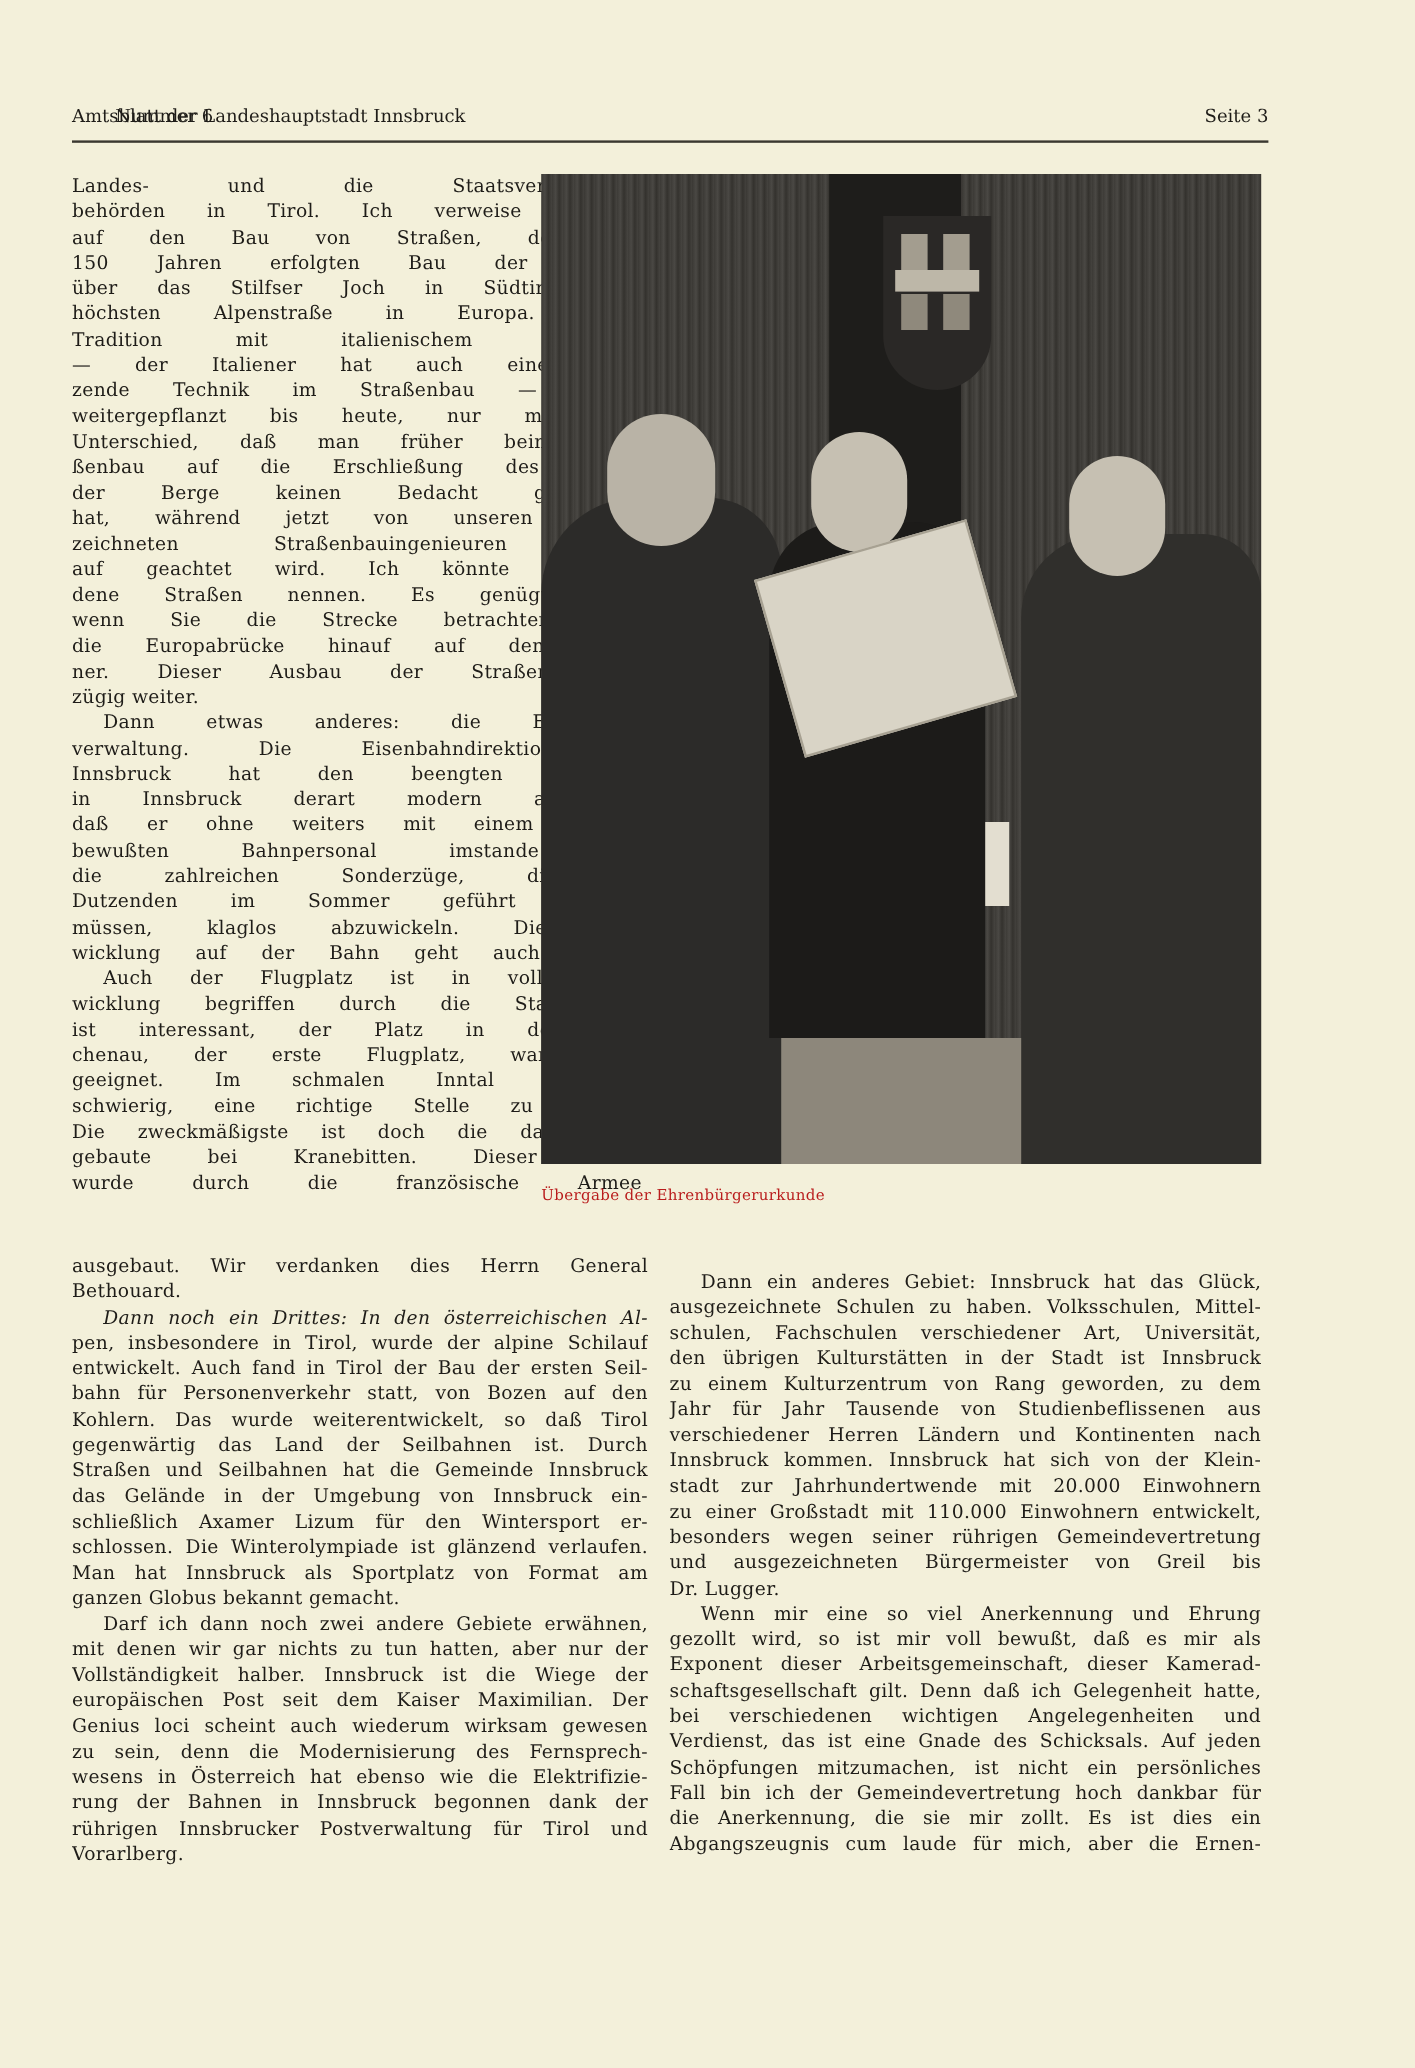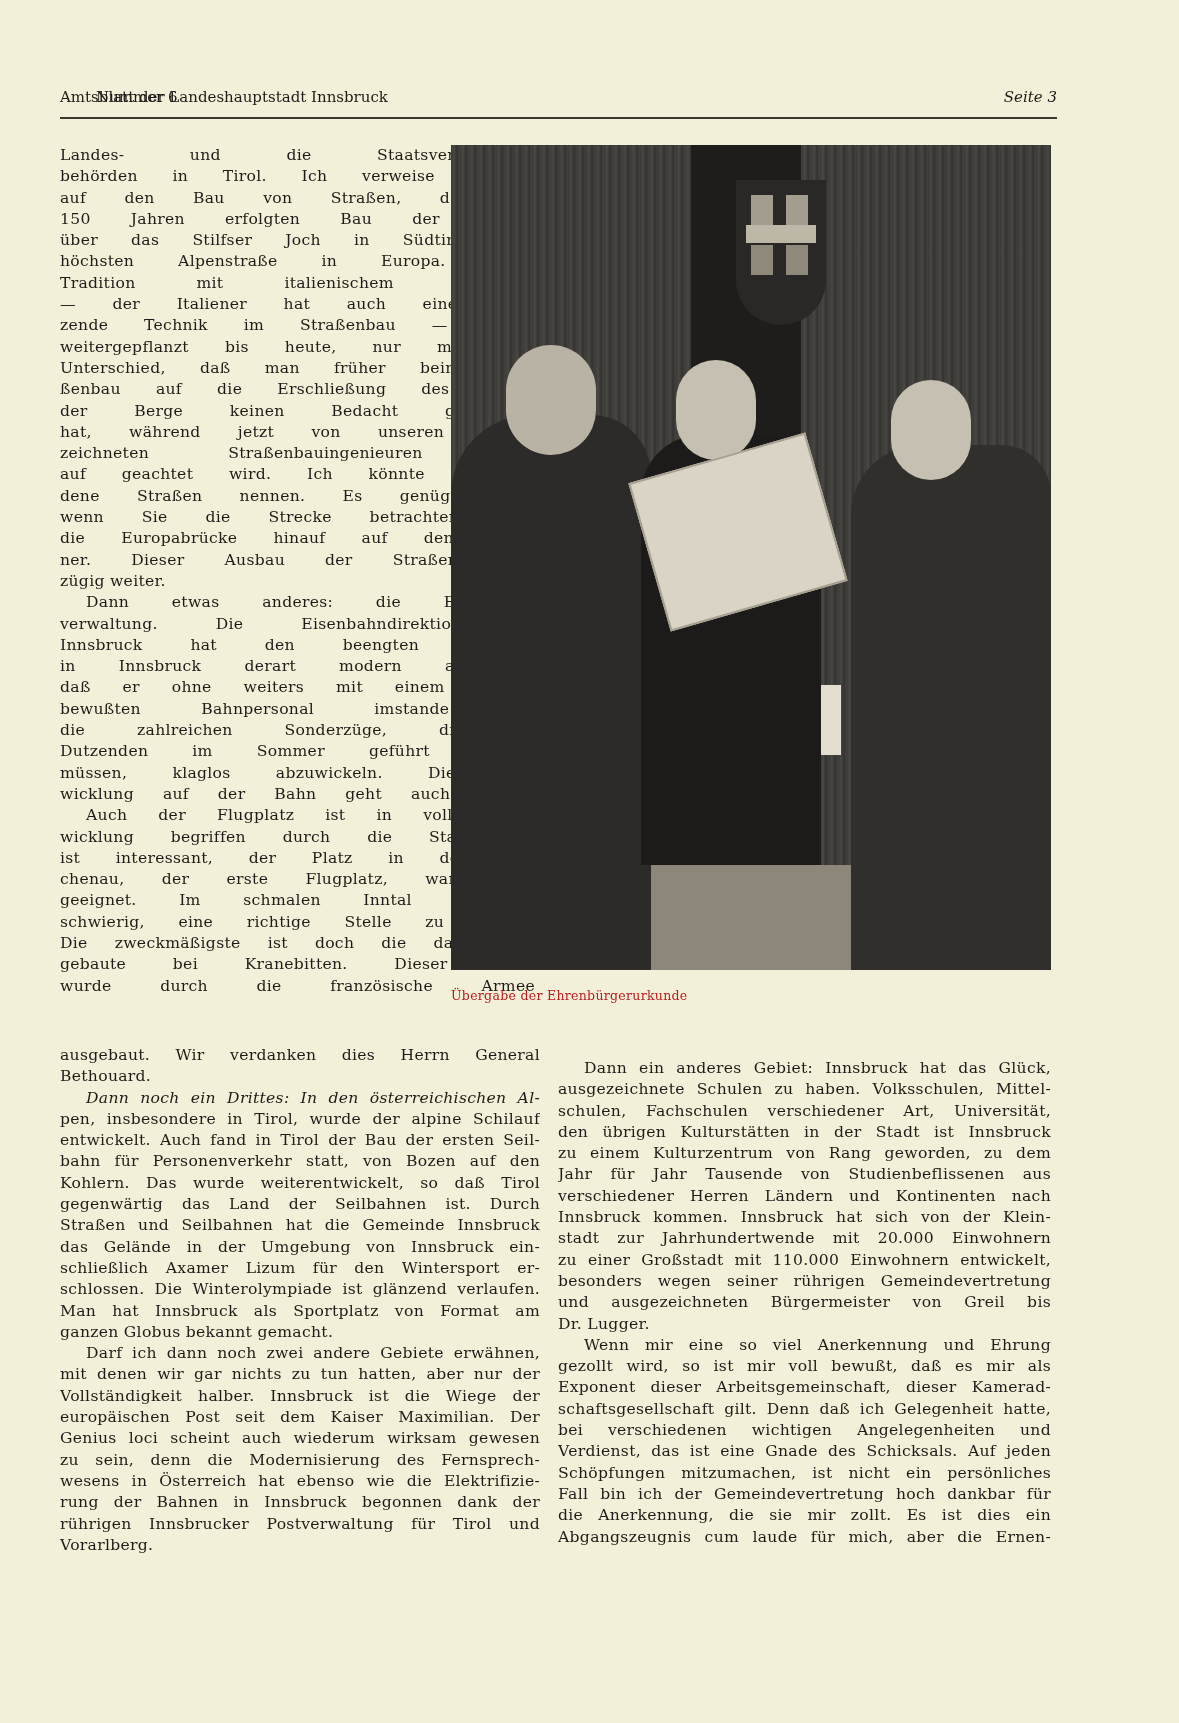--- a/index.html
+++ b/index.html
@@ -5,21 +5,21 @@
   html, body { margin:0; padding:0; }
   body {
     width:1179px; height:1723px; background:#f3f0da;
     position:relative; overflow:hidden;
     font-family:"DejaVu Serif", serif; color:#1e1c18;
   }
   .page-header { position:absolute; left:60px; top:88px; width:997px; height:22px; font-size:15px; }
   .page-header span { position:absolute; top:0; white-space:nowrap; }
   .hdr-left { left:0;margin-left:36px; }
   .hdr-center { left:0; right:0; text-align:left; }
-  .hdr-right { right:0;font-style:italic; }
+  .hdr-right { right:0; }
   .header-rule { position:absolute; left:60px; top:117px; width:997px; height:2px; background:#3a3830; }
 
   .text { font-size:15.6px; line-height:21.3px; text-align:justify; letter-spacing:0.3px; }
   .text .line { display:block; text-align:justify; text-align-last:justify; white-space:nowrap; overflow:hidden; }
   .text .line.last { text-align-last:left; }
 
   .col-top-left { position:absolute; left:60px; top:145px; width:475px; }
   .col-bottom-left { position:absolute; left:60px; top:1045px; width:480px; }
   .col-bottom-right { position:absolute; left:558px; top:1045px; width:493px;margin-top:13px; }
 

